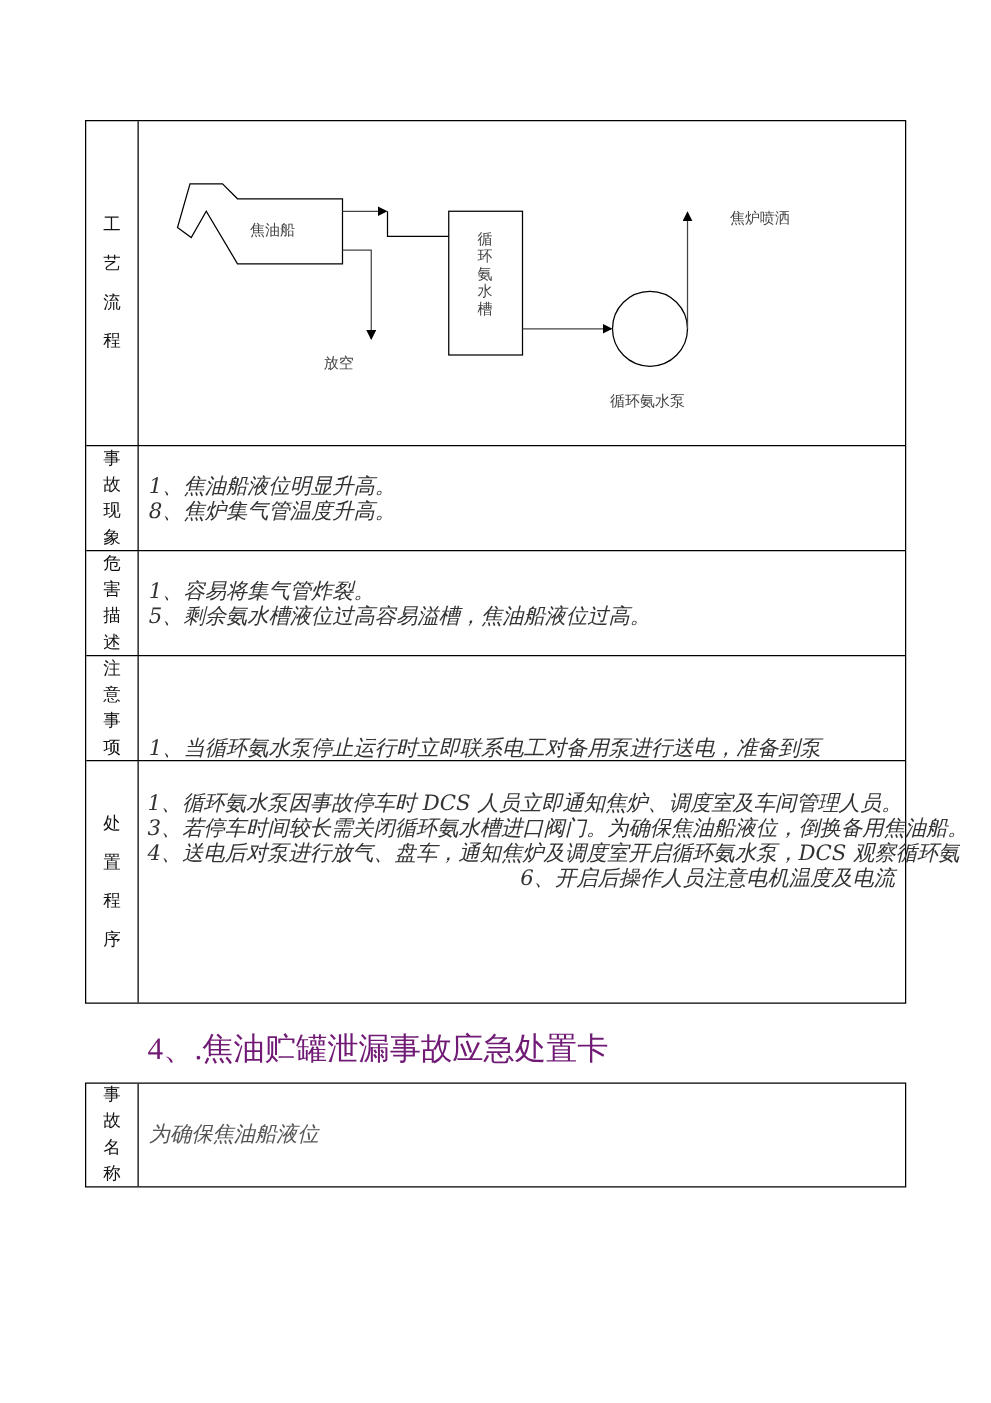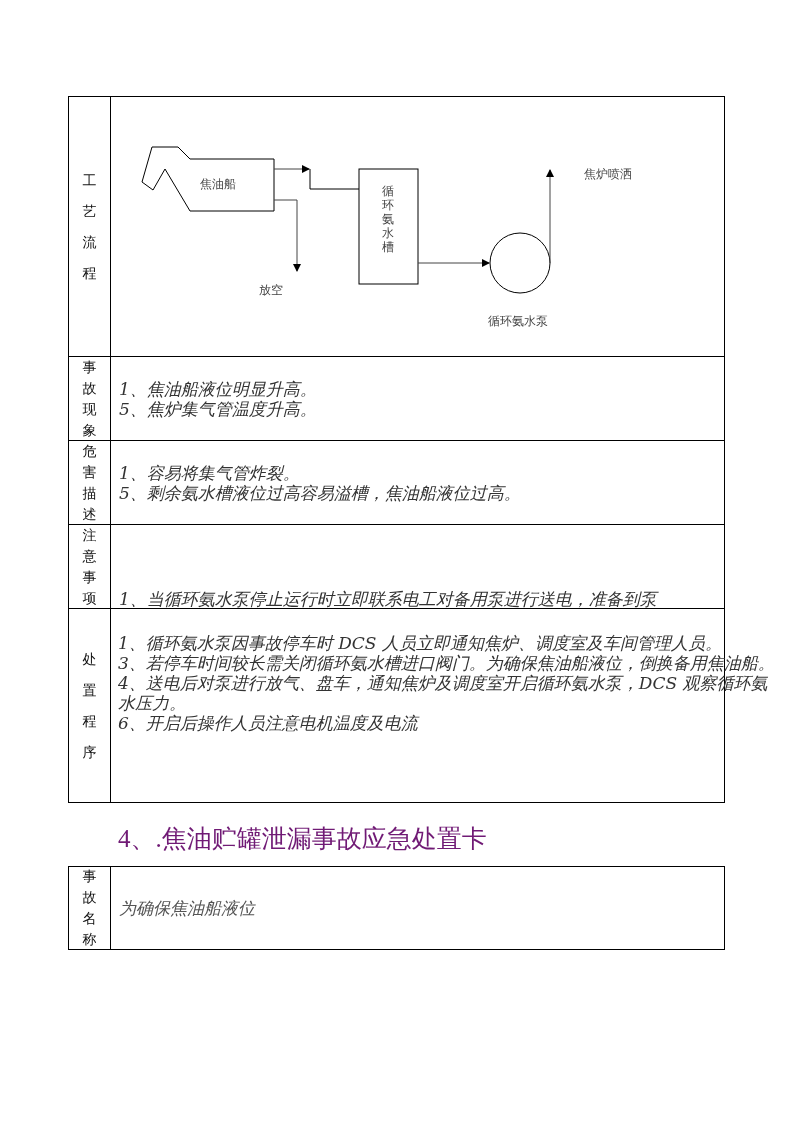--- a/index.html
+++ b/index.html
@@ -72,21 +72,21 @@
 
   <div class="row" style="top:259px; height:85px;">
     <div class="label">
       <span>事</span>
       <span>故</span>
       <span>现</span>
       <span>象</span>
     </div>
     <div class="content">
       <div class="line">1、焦油船液位明显升高。</div>
-      <div class="line">5、焦炉集气管温度升高。</div>
+      <div class="line">8、焦炉集气管温度升高。</div>
     </div>
   </div>
 
   <div class="row" style="top:343px; height:85px;">
     <div class="label">
       <span>危</span>
       <span>害</span>
       <span>描</span>
       <span>述</span>
     </div>
@@ -108,25 +108,24 @@
     </div>
   </div>
 
   <div class="row" style="top:511px; height:194px;">
     <div class="label spaced">
       <span>处</span>
       <span>置</span>
       <span>程</span>
       <span>序</span>
     </div>
-    <div class="content" style="justify-content:flex-start; padding-top:24px; padding-left:7px;">
+    <div class="content" style="justify-content:flex-start; padding-top:24px; padding-left:7px;text-align:right;">
       <div class="line">1、循环氨水泵因事故停车时 DCS 人员立即通知焦炉、调度室及车间管理人员。</div>
       <div class="line">3、若停车时间较长需关闭循环氨水槽进口阀门。为确保焦油船液位，倒换备用焦油船。</div>
       <div class="line">4、送电后对泵进行放气、盘车，通知焦炉及调度室开启循环氨水泵，DCS 观察循环氨</div>
-      <div class="line">水压力。</div>
       <div class="line">6、开启后操作人员注意电机温度及电流</div>
     </div>
   </div>
 </div>
 
 <div class="heading">4、.焦油贮罐泄漏事故应急处置卡</div>
 
 <div class="tbl" style="top:866px; height:84px;">
   <div class="row first" style="top:0; bottom:0;">
     <div class="label">

